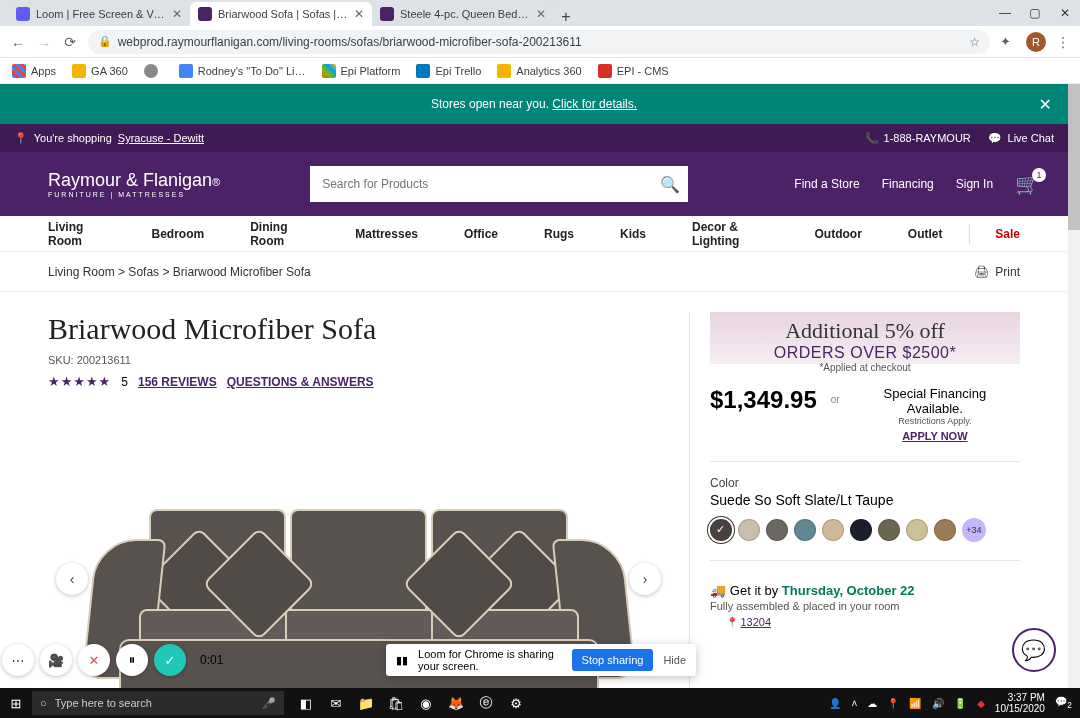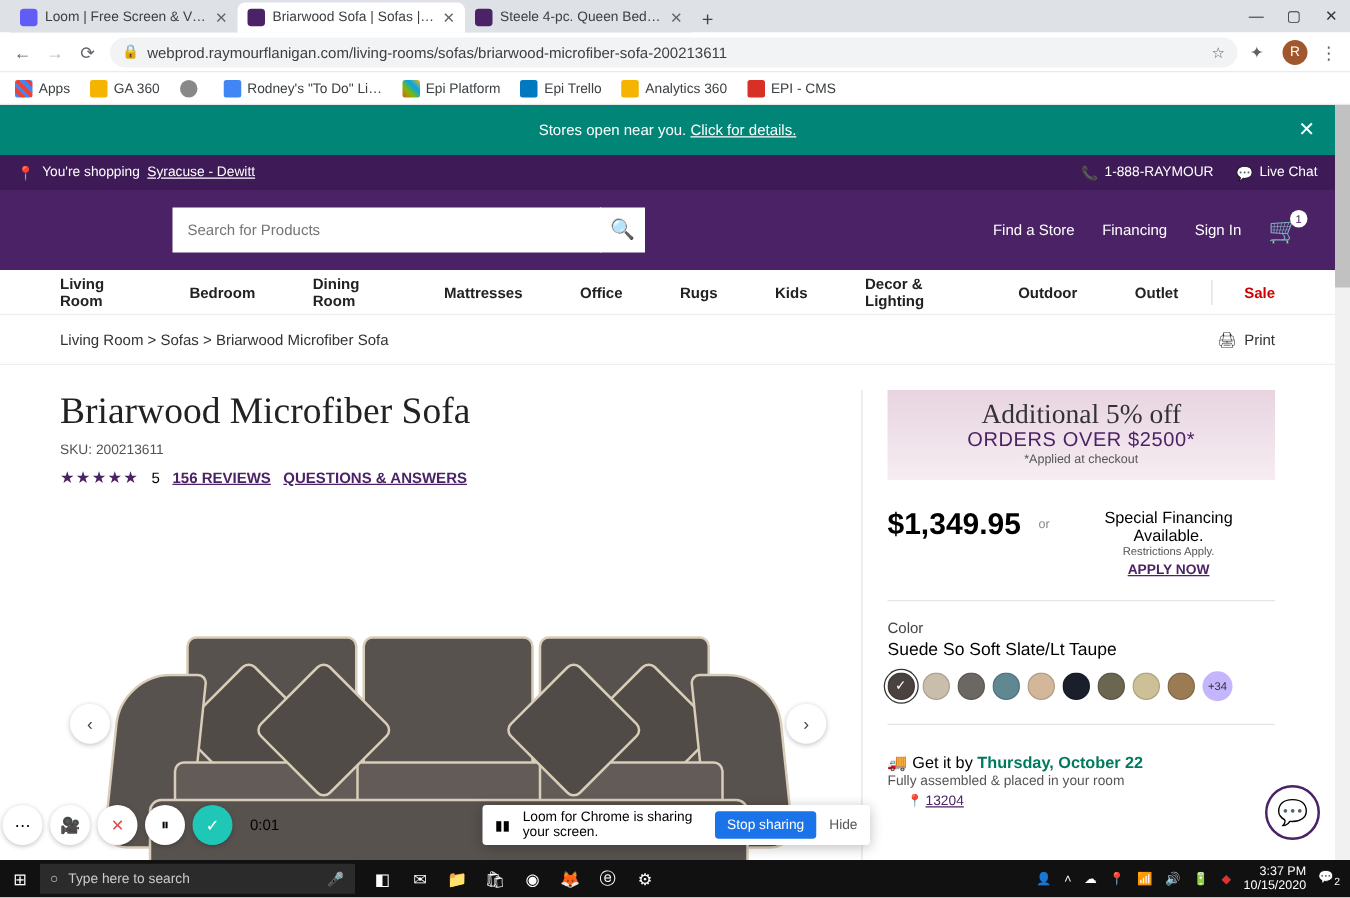--- a/index.html
+++ b/index.html
@@ -82,21 +82,21 @@
   .arm { position: absolute; bottom: 40px; width: 70px; height: 140px; background: #58524f; border: 2px solid #d8cdb8; }
   .arm.l { left: 10px; border-radius: 40px 8px 8px 20px; transform: skewX(-6deg); }
   .arm.r { right: 10px; border-radius: 8px 40px 20px 8px; transform: skewX(6deg); }
   .pillow { position: absolute; bottom: 95px; width: 80px; height: 80px; background: #514b48; border: 2px solid #d8cdb8; transform: rotate(45deg); border-radius: 8px; }
   .pillow.p1 { left: 80px; } .pillow.p2 { left: 140px; z-index: 2; }
   .pillow.p3 { right: 80px; } .pillow.p4 { right: 140px; z-index: 2; }
 
   .sep-v { width: 1px; background: #e5e5e5; }
 
   .pdp-right { width: 330px; padding-left: 20px; }
-  .promo { height: 72px; background: linear-gradient(180deg, #e8d4e0, #f6edf2); text-align: center; padding: 6px 0; }
+  .promo { height: 52px; background: linear-gradient(180deg, #e8d4e0, #f6edf2); text-align: center; padding: 6px 0; }
   .promo .p1 { font-family: "Brush Script MT", cursive; font-size: 22px; color: #333; }
   .promo .p2 { font-size: 16px; font-weight: 400; color: #4b2265; letter-spacing: 0.5px; }
   .promo .p3 { font-size: 10px; color: #555; }
 
   .price-row { display: flex; align-items: flex-start; margin-top: 22px; }
   .price { font-size: 24px; font-weight: 700; }
   .or { font-size: 10px; color: #888; margin: 8px 10px 0 14px; }
   .fin { flex: 1; text-align: center; font-size: 13px; }
   .fin .rp { font-size: 9px; color: #555; }
   .fin .apply { font-size: 11px; font-weight: 700; color: #4b2265; text-decoration: underline; margin-top: 4px; display: inline-block; }
@@ -231,20 +231,24 @@
           <span>1-888-RAYMOUR</span>
         </span>
       <span>
           <span>💬</span>
           <span>Live Chat</span>
         </span>
     </div>
   </div>
 
   <div class="header">
+    <div class="logo">
+      <span>Raymour &amp; Flanigan</span><span style="font-size:11px">®</span>
+      <span class="sub">FURNITURE | MATTRESSES</span>
+    </div>
     <div class="search">
       <input placeholder="Search for Products" style="">
       <div class="sbtn">
           <span>🔍</span>
         </div>
     </div>
     <div class="hlinks">
       <span>Find a Store</span>
       <span>Financing</span>
       <span>Sign In</span>

